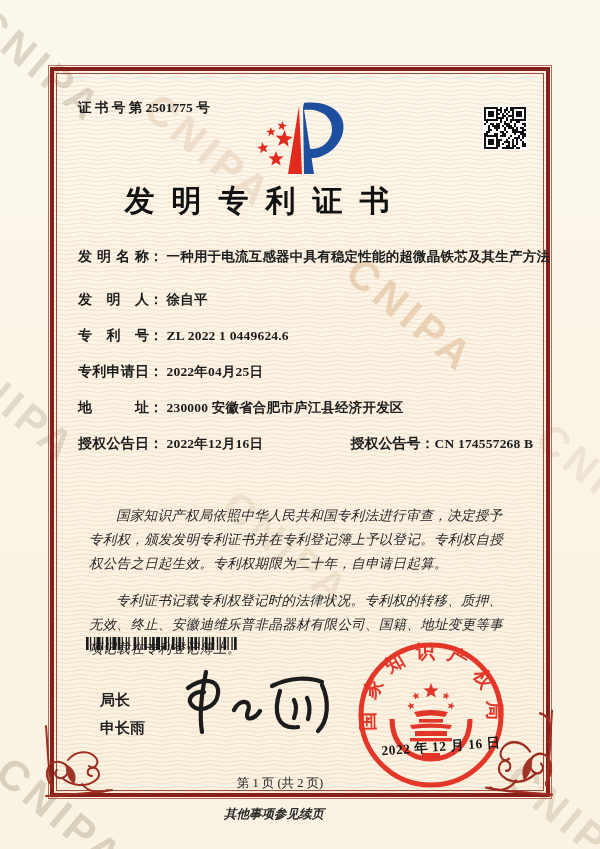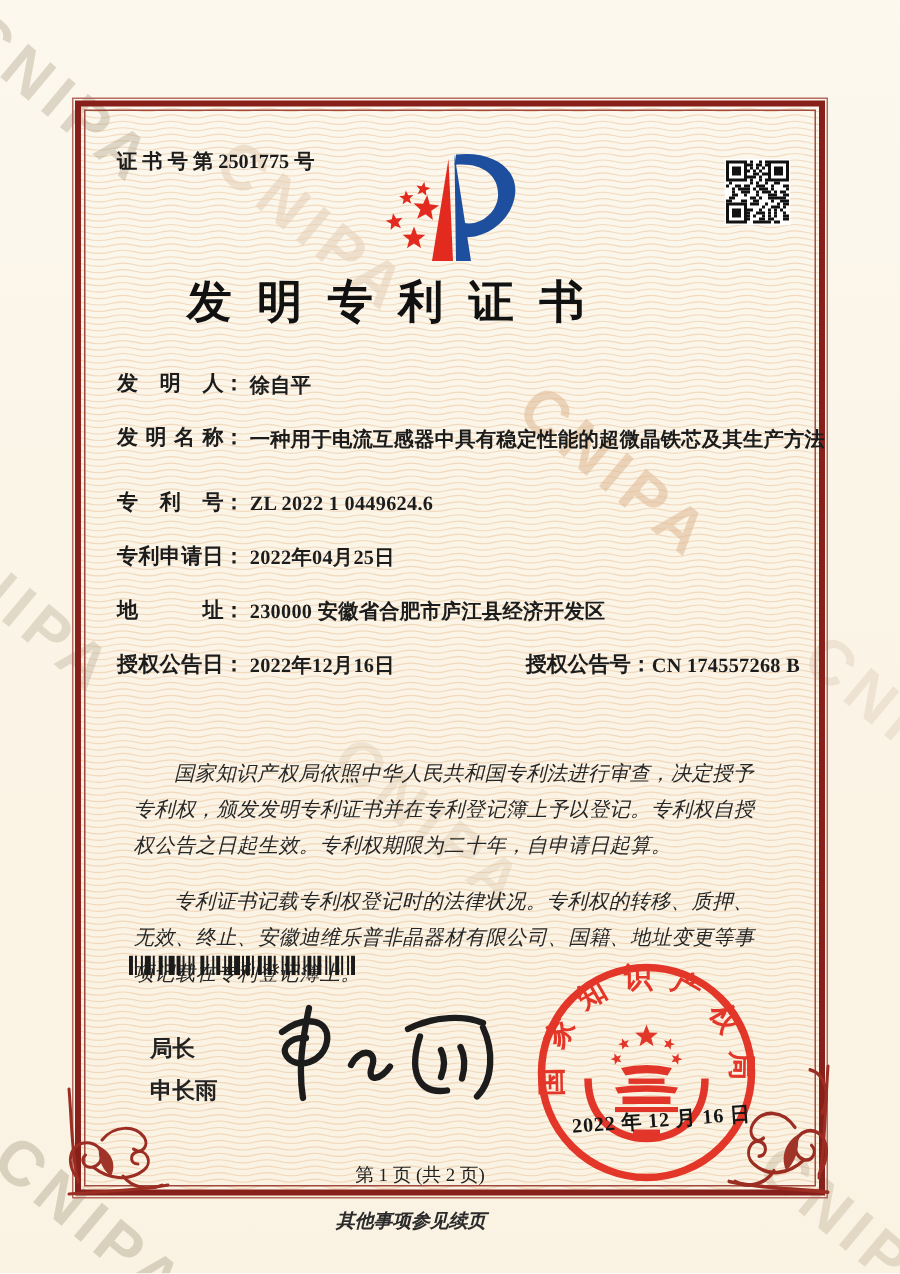--- a/index.html
+++ b/index.html
@@ -432,27 +432,27 @@
           <polygon points="16.6,31.0 18.1,34.2 21.6,34.0 19.0,36.5 20.3,39.8 17.2,38.1 14.4,40.3 15.1,36.8 12.1,34.9 15.6,34.4" fill="#e32a1e"></polygon>
           <polygon points="30.8,34.0 32.5,40.1 38.8,41.0 33.5,44.5 34.6,50.7 29.7,46.8 24.1,49.8 26.3,43.9 21.7,39.5 28.1,39.8" fill="#e32a1e"></polygon>
           <polygon points="8.0,46.1 10.1,49.7 14.3,49.2 11.5,52.4 13.3,56.2 9.4,54.5 6.4,57.4 6.8,53.2 3.1,51.2 7.2,50.2" fill="#e32a1e"></polygon>
           <polygon points="22.0,55.0 24.0,60.3 29.6,60.5 25.2,64.0 26.7,69.5 22.0,66.4 17.3,69.5 18.8,64.0 14.4,60.5 20.0,60.3" fill="#e32a1e"></polygon>
         </g>
     </svg>
 
     <div class="title">发明专利证书</div>
 
     <div class="fields">
+      <div class="frow gap">
+        <span class="flabel">发明名称</span><span class="fcolon">：</span>
+        <span class="fvalue">一种用于电流互感器中具有稳定性能的超微晶铁芯及其生产方法</span>
+      </div>
       <div class="frow">
         <span class="flabel">发明人</span><span class="fcolon">：</span>
         <span class="fvalue">徐自平</span>
-      </div>
-      <div class="frow gap">
-        <span class="flabel">发明名称</span><span class="fcolon">：</span>
-        <span class="fvalue">一种用于电流互感器中具有稳定性能的超微晶铁芯及其生产方法</span>
       </div>
       <div class="frow">
         <span class="flabel">专利号</span><span class="fcolon">：</span>
         <span class="fvalue">ZL 2022 1 0449624.6</span>
       </div>
       <div class="frow">
         <span class="flabel">专利申请日</span><span class="fcolon">：</span>
         <span class="fvalue">2022年04月25日</span>
       </div>
       <div class="frow">

